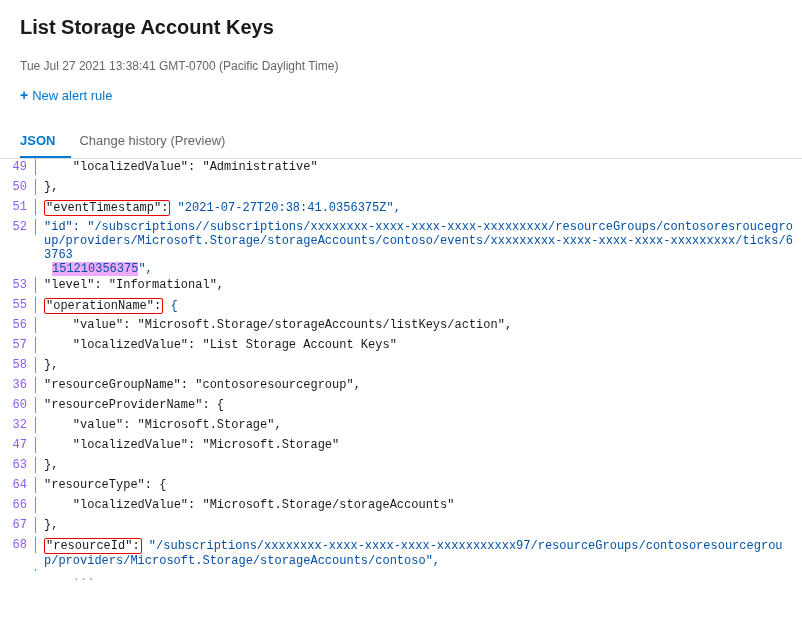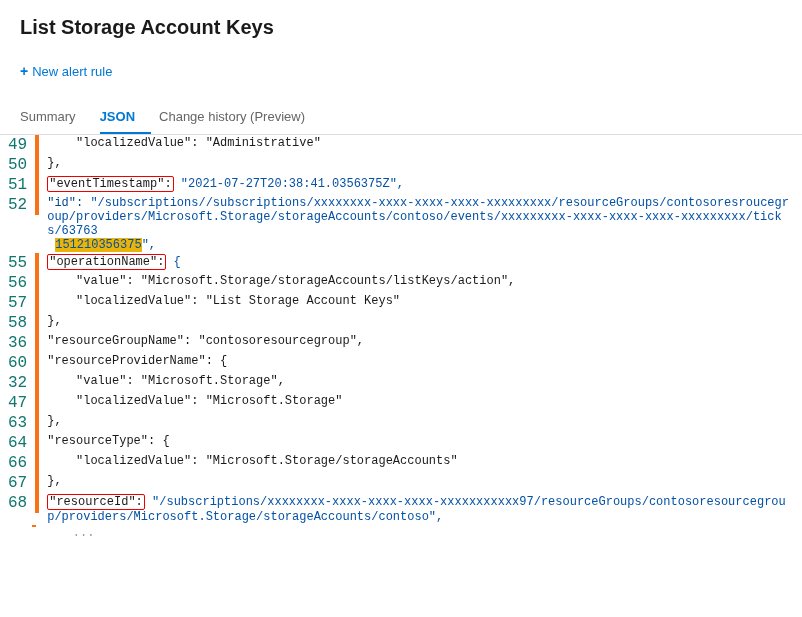--- a/index.html
+++ b/index.html
@@ -73,60 +73,60 @@
     .json-row {
       display: flex;
       align-items: flex-start;
       min-height: 20px;
     }
     .line-num {
       display: inline-block;
       min-width: 36px;
       padding: 1px 8px 1px 8px;
       text-align: right;
-      color: #0f766e;
-      font-size: 16px;
+      color: #8b5cf6;
+      font-size: 12px;
       font-family: 'Consolas', 'Courier New', monospace;
       user-select: none;
       flex-shrink: 0;
-      border-right: 4px solid #f97316;
+      border-right: 1px solid #f97316;
     }
     .line-content {
       padding: 1px 8px;
       font-family: 'Consolas', 'Courier New', monospace;
       font-size: 12px;
       color: #1a1a1a;
       flex: 1;
       white-space: pre-wrap;
       word-break: break-all;
     }
     .key-highlight {
       display: inline-block;
       border: 1.5px solid #e00;
       padding: 0 1px;
       border-radius: 2px;
       color: #1a1a1a;
     }
     .selected-text {
-      background: #eab308;
+      background: #f0abfc;
     }
   </style>
 </head>
 <body>
 
 <div class="header-area">
   <div class="page-title">List Storage Account Keys</div>
+  <div class="page-subtitle">Tue Jul 27 2021 13:38:41 GMT-0700 (Pacific Daylight Time)</div>
   <button class="new-alert-btn">
     <span class="plus-icon">+</span>
     <span>New alert rule</span>
   </button>
 </div>
 
 <div class="tabs-bar">
-  <div class="tab">Summary</div>
   <div class="tab active">JSON</div>
   <div class="tab">Change history (Preview)</div>
 </div>
 
 <div class="json-panel">
   <div id="json-lines-container">
       <div class="json-row">
         <span class="line-num">49</span>
         <span class="line-content">    "localizedValue": "Administrative"</span>
       </div>
@@ -136,20 +136,24 @@
       </div>
       <div class="json-row">
         <span class="line-num">51</span>
         <span class="line-content"><span class="key-highlight">"eventTimestamp":</span><span style="color: rgb(4, 81, 165);"> "2021-07-27T20:38:41.0356375Z",</span></span>
       </div>
       <div class="json-row">
         <span class="line-num">52</span>
         <span class="line-content"><span style="color: rgb(0, 73, 144);">"id":</span><span style="color: rgb(4, 81, 165);"> "/subscriptions//subscriptions/xxxxxxxx-xxxx-xxxx-xxxx-xxxxxxxxx/resourceGroups/contosoresroucegroup/providers/Microsoft.Storage/storageAccounts/contoso/events/xxxxxxxxx-xxxx-xxxx-xxxx-xxxxxxxxx/ticks/63763</span><span style="display: block; padding-left: 8px;"><span class="selected-text" style="color: rgb(4, 81, 165);">151210356375</span><span style="color: rgb(4, 81, 165);">",</span></span></span>
       </div>
       <div class="json-row">
+        <span class="line-num">53</span>
+        <span class="line-content">"level": "Informational",</span>
+      </div>
+      <div class="json-row">
         <span class="line-num">55</span>
         <span class="line-content"><span class="key-highlight">"operationName":</span><span style="color: rgb(4, 81, 165);"> {</span></span>
       </div>
       <div class="json-row">
         <span class="line-num">56</span>
         <span class="line-content">    "value": "Microsoft.Storage/storageAccounts/listKeys/action",</span>
       </div>
       <div class="json-row">
         <span class="line-num">57</span>
         <span class="line-content">    "localizedValue": "List Storage Account Keys"</span>

